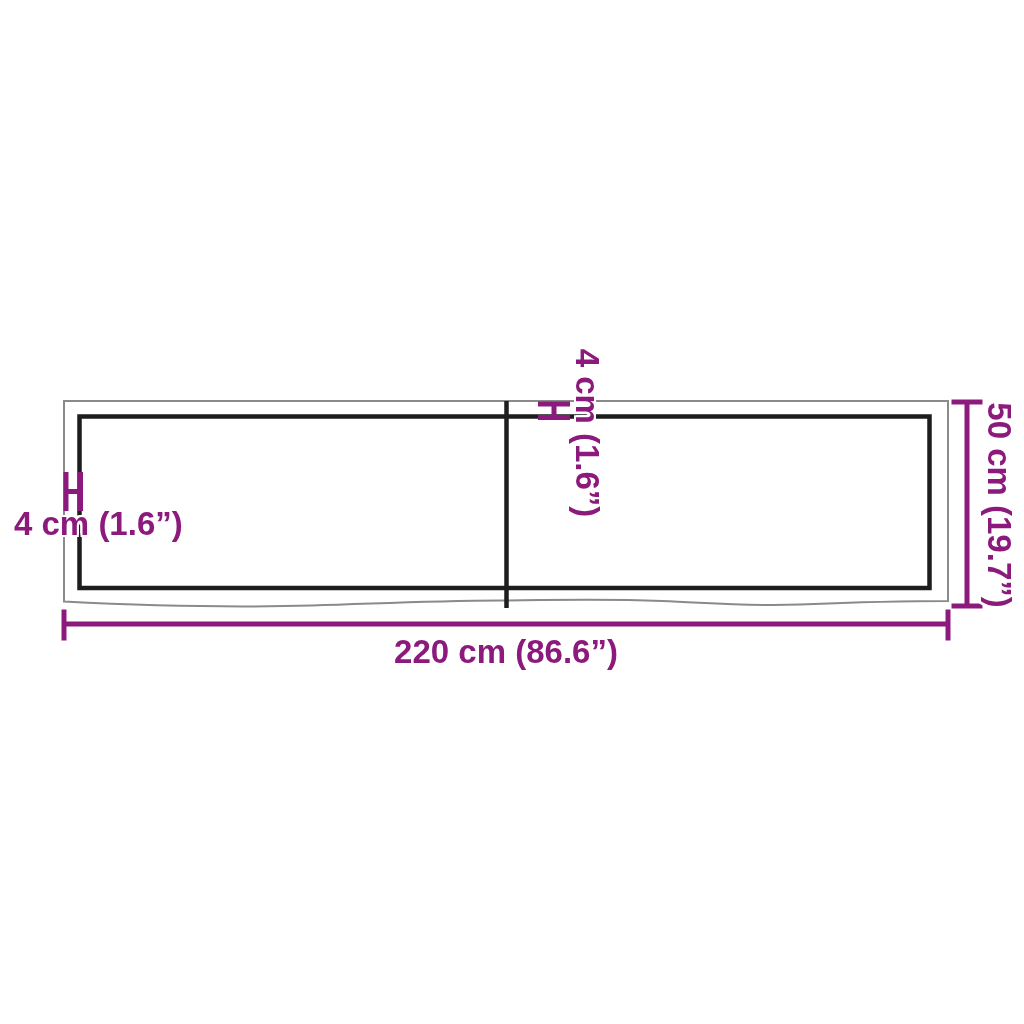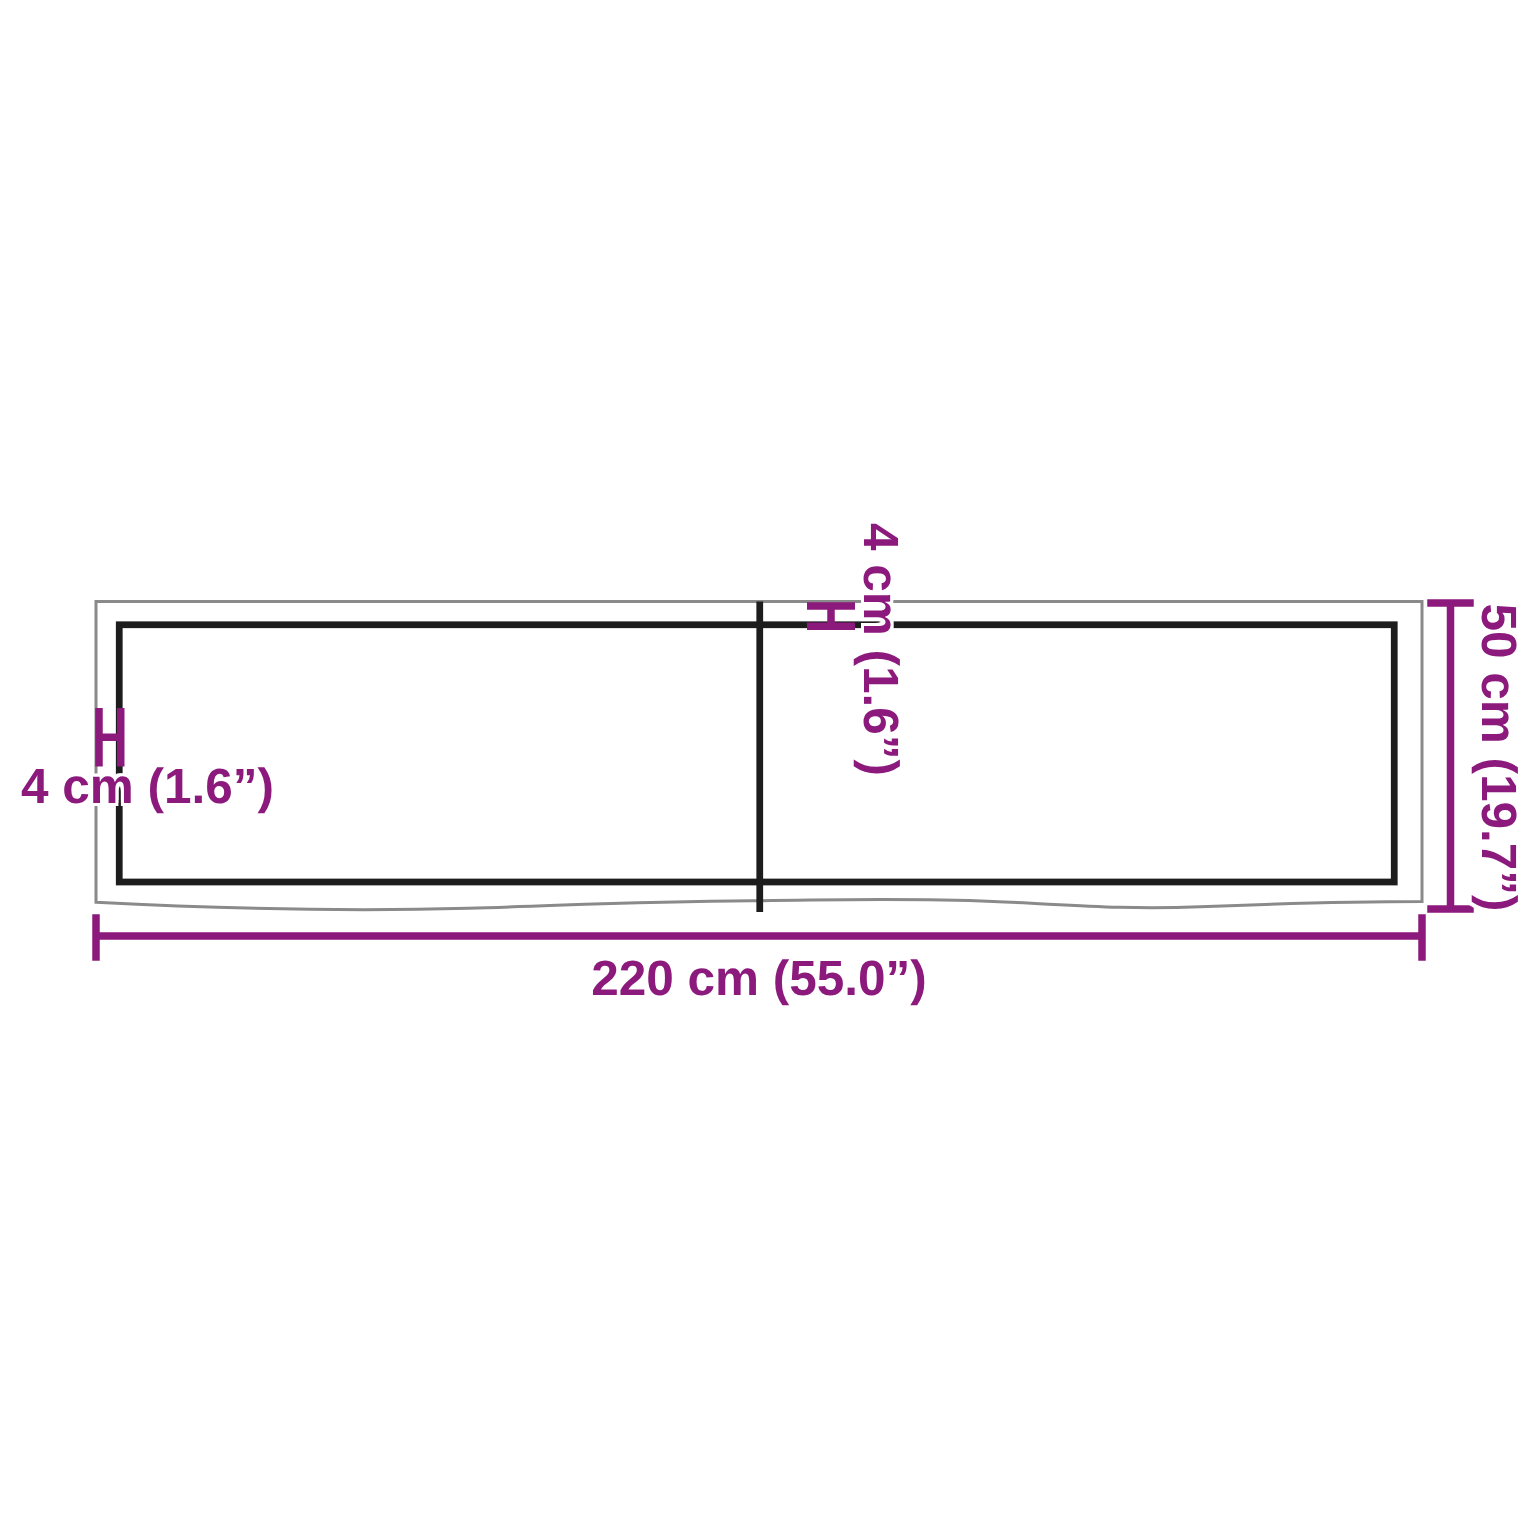--- a/index.html
+++ b/index.html
@@ -73,21 +73,21 @@
       <path class="dim" d="M66 491.5 H80.5"></path>
     </g>
 
     <g>
       <path class="dim" d="M538 404 H570"></path>
       <path class="dim" d="M538 417.5 H570"></path>
       <path class="dim" d="M554 404 V417.5"></path>
     </g>
   </svg>
 
-  <div class="label label-width">220 cm (55.0”)</div>
+  <div class="label label-width">220 cm (86.6”)</div>
 
   <div class="label label-rot label-height">50 cm (19.7”)</div>
 
   <div class="label label-th-left">4 cm (1.6”)</div>
 
   <div class="label label-rot label-th-top">4 cm (1.6”)</div>
 
 </div>
 
 </body></html>

